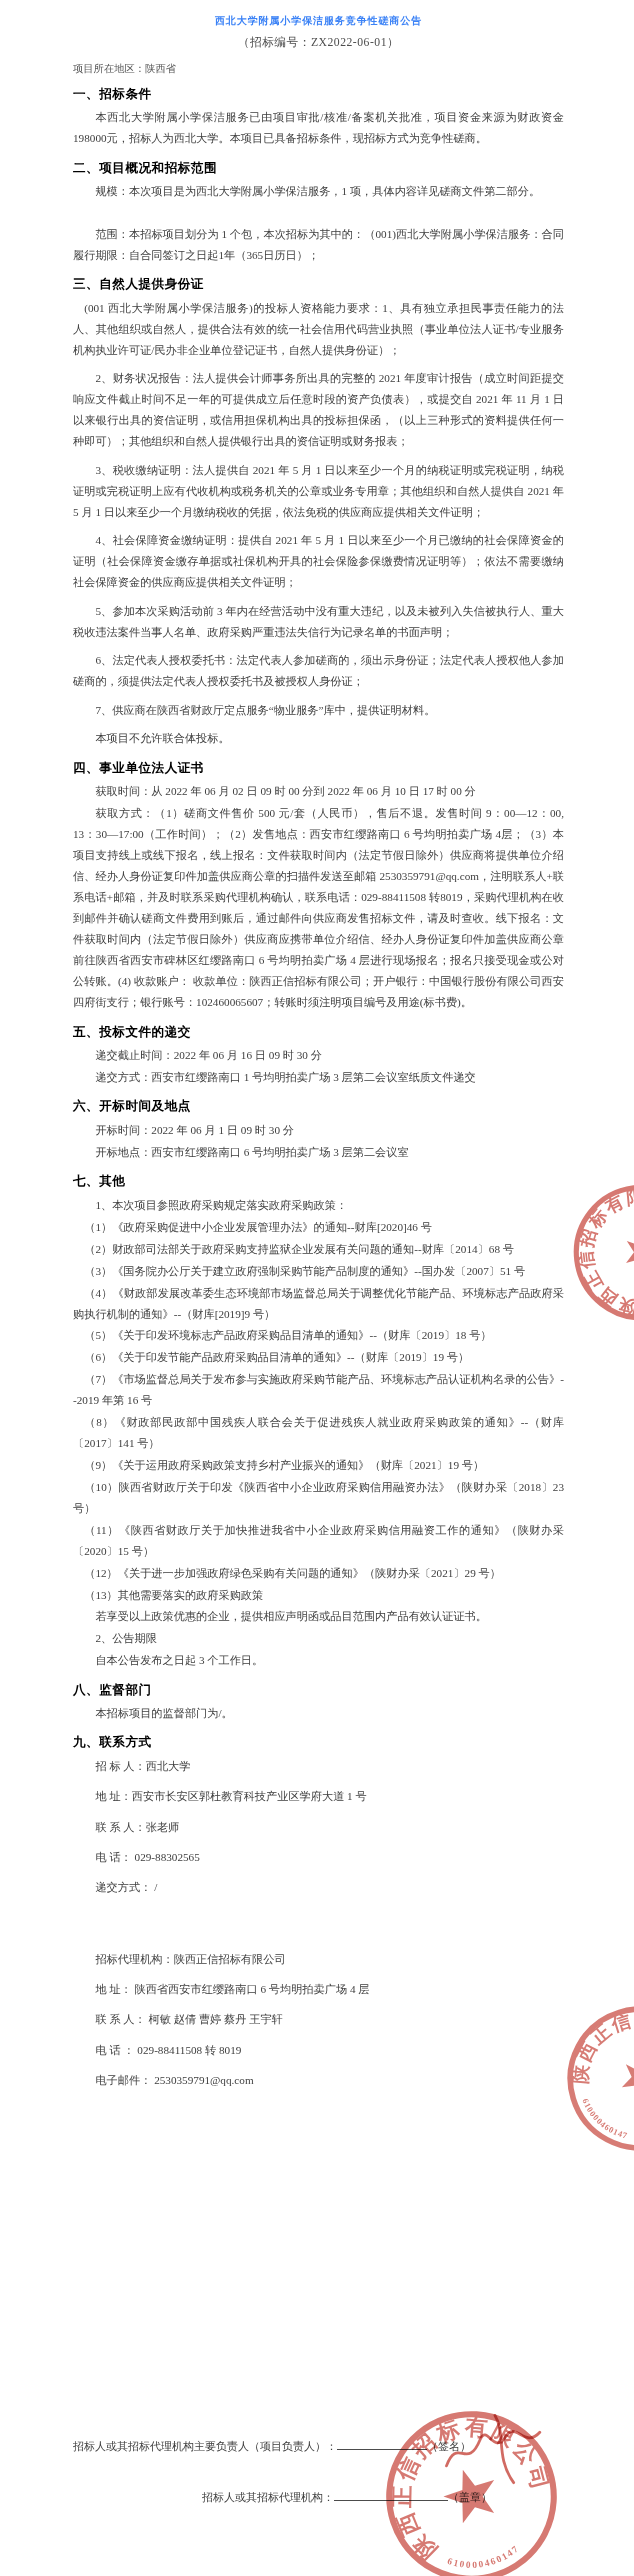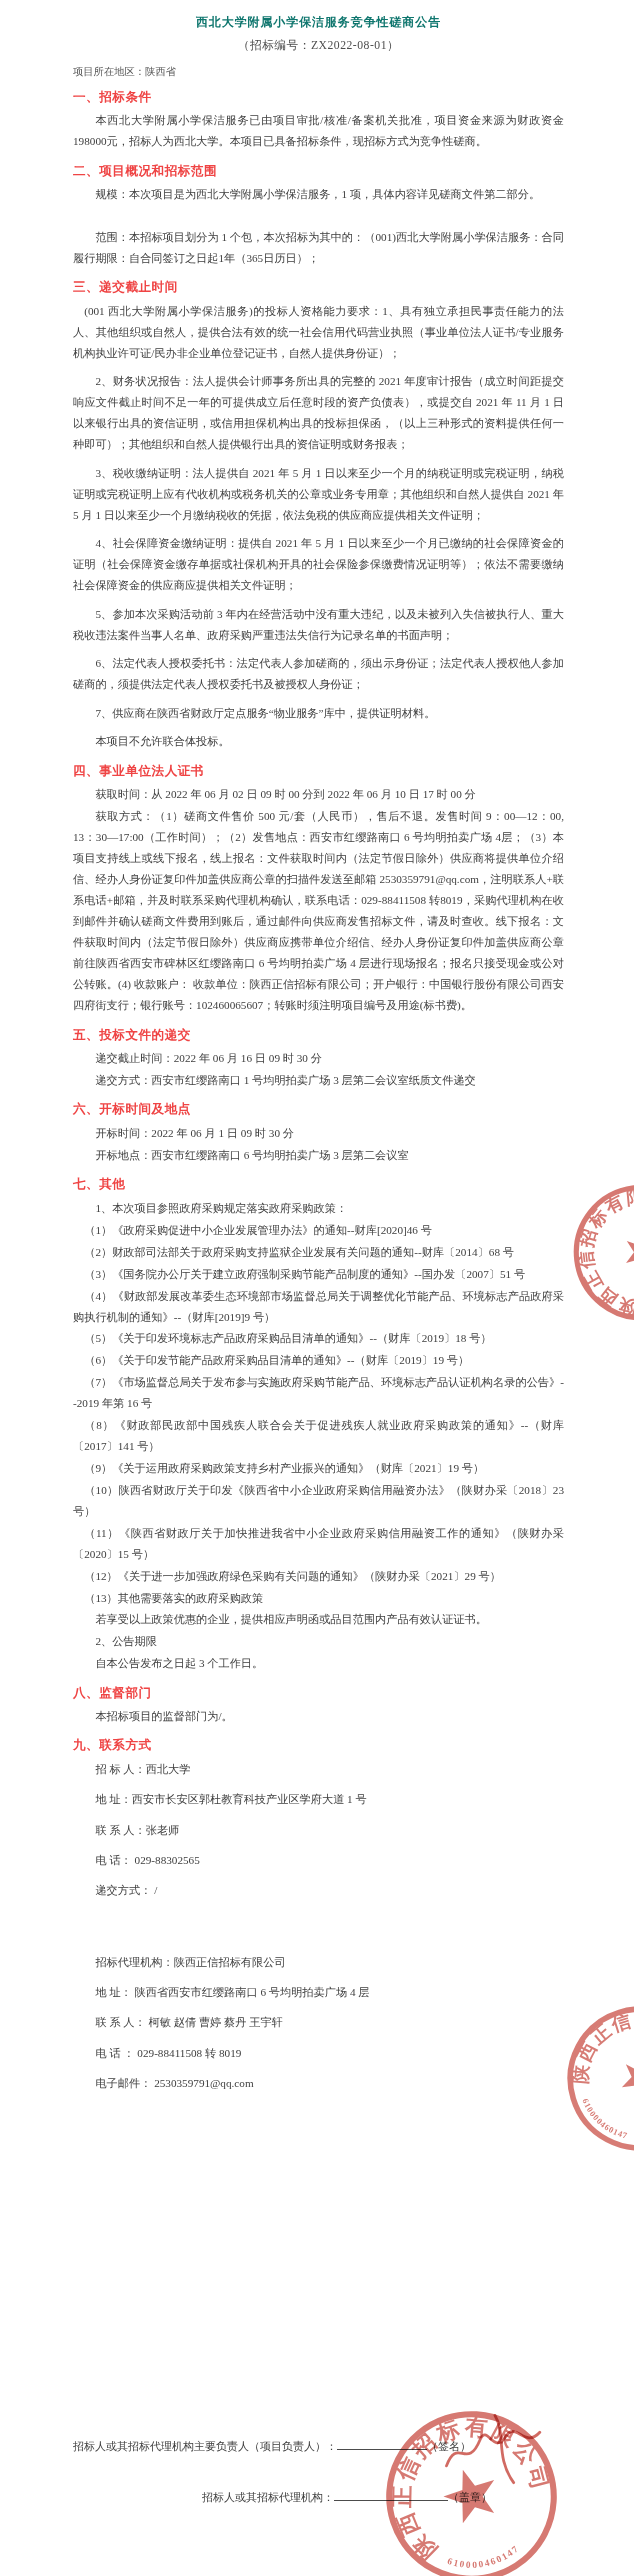--- a/index.html
+++ b/index.html
@@ -4,31 +4,31 @@
 <style>
   html,body{margin:0;padding:0;background:#e9e9e9;}
   .page{
     position:relative;width:635px;height:2576px;margin:0 auto;
     background:#ffffff;overflow:hidden;
     font-family:"Liberation Serif","DejaVu Serif",serif;
     color:#3f3f3f;
   }
   .inner{padding:13px 71px 0 73px;}
   .doc-title{
-    text-align:center;font-size:12px;font-weight:bold;color:#0f766e;
+    text-align:center;font-size:10px;font-weight:bold;color:#3b82f6;
     letter-spacing:0.9px;line-height:1.5;margin:0;
   }
   .doc-subtitle{
     text-align:center;font-size:11.7px;color:#4d4d4d;margin:6.5px 0 0;
     letter-spacing:0.5px;
   }
   .region-line{font-size:10.3px;color:#585858;margin:12px 0 0;}
   .sec-h{
     font-family:Liberation Sans, sans-serif;
-    font-size:12.6px;font-weight:bold;color:#ef4444;
+    font-size:12.6px;font-weight:bold;color:#000000;
     margin:10.3px 0 4.7px;letter-spacing:0.5px;
   }
   .para{
     font-size:11.2px;line-height:21px;margin:0 0 0.9px;
     text-indent:2em;text-align:justify;color:#404040;
   }
   .para.item{text-indent:1em;}
   .spacer{height:20.5px;margin:0;}
   section.s3 .para{margin-bottom:7.5px;}
   section.wide .para{margin-bottom:9.3px;}
@@ -46,35 +46,35 @@
   .sig-line-2{margin-top:35px;padding-left:129px;}
   .stamp{position:absolute;mix-blend-mode:multiply;opacity:.88;pointer-events:none;}
   .stamp text{font-family:"Liberation Serif","DejaVu Serif",serif;font-weight:bold;}
 </style>
 </head>
 <body>
 
 <div class="page">
   <div class="inner">
     <h1 class="doc-title">西北大学附属小学保洁服务竞争性磋商公告</h1>
-    <div class="doc-subtitle">（招标编号：ZX2022-08-01）</div>
+    <div class="doc-subtitle">（招标编号：ZX2022-06-01）</div>
     <div class="region-line">项目所在地区：陕西省</div>
     <div id="doc-sections">
         <section class="doc-section">
           <h2 class="sec-h">一、招标条件</h2>
           <p class="para">本西北大学附属小学保洁服务已由项目审批/核准/备案机关批准，项目资金来源为财政资金198000元，招标人为西北大学。本项目已具备招标条件，现招标方式为竞争性磋商。</p>
         </section>
         <section class="doc-section">
           <h2 class="sec-h">二、项目概况和招标范围</h2>
           <p class="para">规模：本次项目是为西北大学附属小学保洁服务，1 项，具体内容详见磋商文件第二部分。</p>
           <p class="spacer"></p>
           <p class="para">范围：本招标项目划分为 1 个包，本次招标为其中的：（001)西北大学附属小学保洁服务：合同履行期限：自合同签订之日起1年（365日历日）；</p>
         </section>
         <section class="doc-section s3">
-          <h2 class="sec-h">三、递交截止时间</h2>
+          <h2 class="sec-h">三、自然人提供身份证</h2>
           <p class="para item">(001 西北大学附属小学保洁服务)的投标人资格能力要求：1、具有独立承担民事责任能力的法人、其他组织或自然人，提供合法有效的统一社会信用代码营业执照（事业单位法人证书/专业服务机构执业许可证/民办非企业单位登记证书，自然人提供身份证）；</p>
           <p class="para">2、财务状况报告：法人提供会计师事务所出具的完整的 2021 年度审计报告（成立时间距提交响应文件截止时间不足一年的可提供成立后任意时段的资产负债表），或提交自 2021 年 11 月 1 日以来银行出具的资信证明，或信用担保机构出具的投标担保函，（以上三种形式的资料提供任何一种即可）；其他组织和自然人提供银行出具的资信证明或财务报表；</p>
           <p class="para">3、税收缴纳证明：法人提供自 2021 年 5 月 1 日以来至少一个月的纳税证明或完税证明，纳税证明或完税证明上应有代收机构或税务机关的公章或业务专用章；其他组织和自然人提供自 2021 年 5 月 1 日以来至少一个月缴纳税收的凭据，依法免税的供应商应提供相关文件证明；</p>
           <p class="para">4、社会保障资金缴纳证明：提供自 2021 年 5 月 1 日以来至少一个月已缴纳的社会保障资金的证明（社会保障资金缴存单据或社保机构开具的社会保险参保缴费情况证明等）；依法不需要缴纳社会保障资金的供应商应提供相关文件证明；</p>
           <p class="para">5、参加本次采购活动前 3 年内在经营活动中没有重大违纪，以及未被列入失信被执行人、重大税收违法案件当事人名单、政府采购严重违法失信行为记录名单的书面声明；</p>
           <p class="para">6、法定代表人授权委托书：法定代表人参加磋商的，须出示身份证；法定代表人授权他人参加磋商的，须提供法定代表人授权委托书及被授权人身份证；</p>
           <p class="para">7、供应商在陕西省财政厅定点服务“物业服务”库中，提供证明材料。</p>
           <p class="para">本项目不允许联合体投标。</p>
         </section>
         <section class="doc-section">

